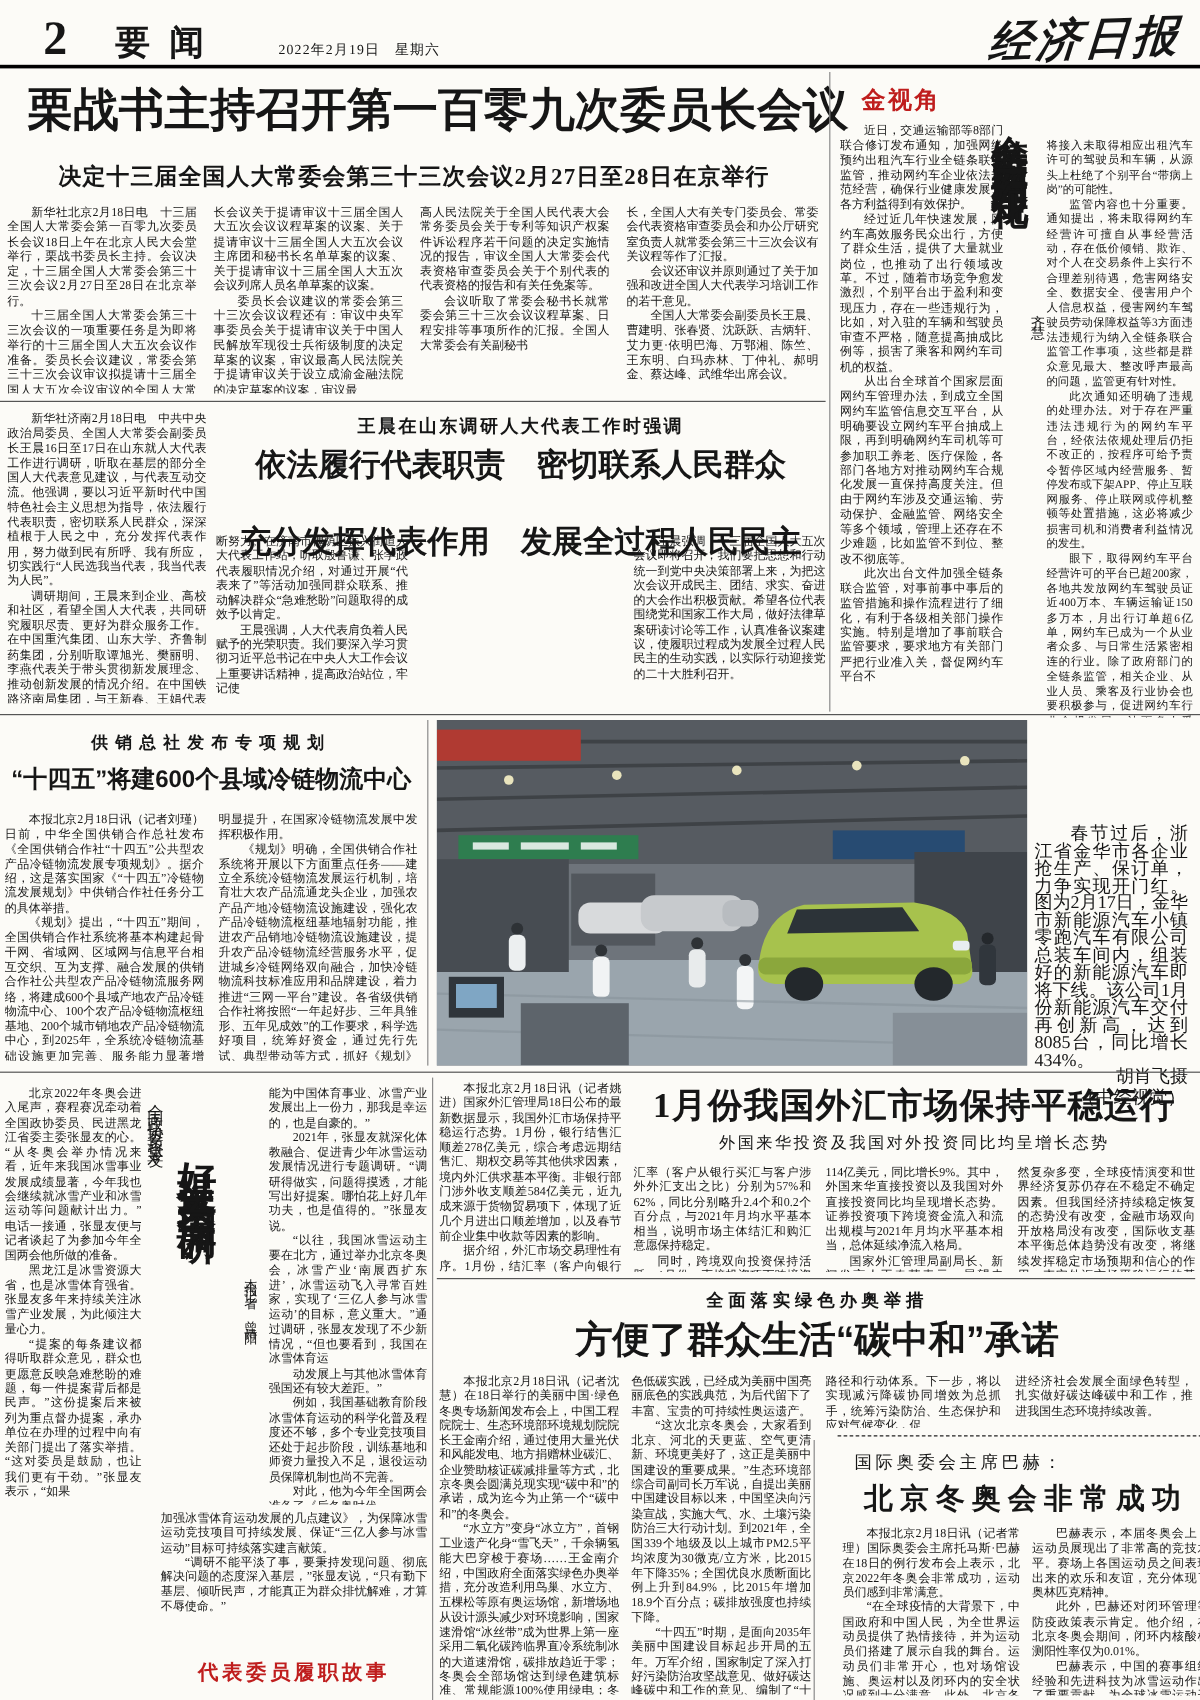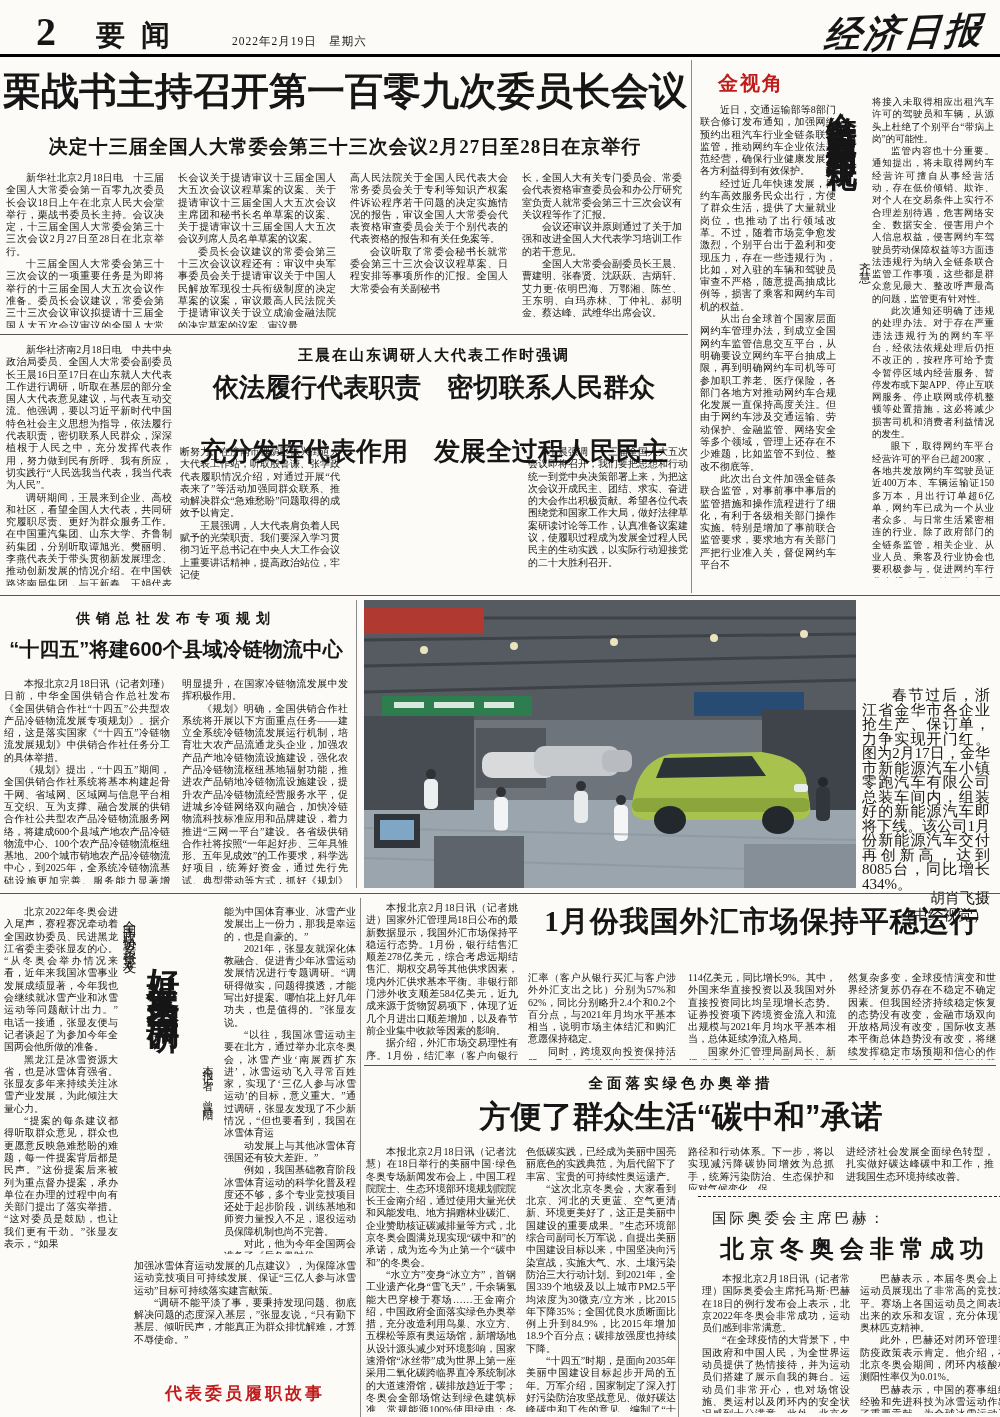--- a/index.html
+++ b/index.html
@@ -35,21 +35,21 @@
 
 <div class="page">
 
   <div class="abs pnum">2</div>
   <div class="abs sect">要闻</div>
   <div class="abs pdate">2022年2月19日　星期六</div>
   <div class="abs masthead">经济日报</div>
   <div class="abs hrule" style="left:0;top:54px;width:1000px;height:3px;"></div>
 
   <section class="abs" style="left:0;top:60px;width:690px;height:273px;">
-    <h1 class="abs hei centered" style="left:0;top:6px;width:690px;margin:0;font-size:38px;font-weight:900;letter-spacing:0;">栗战书主持召开第一百零九次委员长会议</h1>
+    <h1 class="abs hei centered" style="left:0;top:6px;width:690px;margin:0;font-size:38px;font-weight:900;letter-spacing:0;padding-left:20px;">栗战书主持召开第一百零九次委员长会议</h1>
     <h2 class="abs centered" style="left:0;top:74px;width:690px;margin:0;font-size:19px;font-weight:900;letter-spacing:1px;">决定十三届全国人大常委会第三十三次会议2月27日至28日在京举行</h2>
     <div class="abs col" style="left:6px;top:112px;width:158px;height:156px;">
         <p>新华社北京2月18日电　十三届全国人大常委会第一百零九次委员长会议18日上午在北京人民大会堂举行，栗战书委员长主持。会议决定，十三届全国人大常委会第三十三次会议2月27日至28日在北京举行。</p>
         <p>十三届全国人大常委会第三十三次会议的一项重要任务是为即将举行的十三届全国人大五次会议作准备。委员长会议建议，常委会第三十三次会议审议拟提请十三届全国人大五次会议审议的全国人大常委会工作报告稿，审议委员</p>
       </div>
     <div class="abs col cont" style="left:178px;top:112px;width:158px;height:156px;">
         <p>长会议关于提请审议十三届全国人大五次会议议程草案的议案、关于提请审议十三届全国人大五次会议主席团和秘书长名单草案的议案、关于提请审议十三届全国人大五次会议列席人员名单草案的议案。</p>
         <p>委员长会议建议的常委会第三十三次会议议程还有：审议中央军事委员会关于提请审议关于中国人民解放军现役士兵衔级制度的决定草案的议案，审议最高人民法院关于提请审议关于设立成渝金融法院的决定草案的议案，审议最</p>
       </div>
     <div class="abs col cont" style="left:350px;top:112px;width:158px;height:156px;">
@@ -86,21 +86,21 @@
   <section class="abs" style="left:694px;top:60px;width:306px;height:533px;">
     <div class="abs hei red" style="left:24px;top:10px;font-size:20px;font-weight:900;letter-spacing:2px;">金视角</div>
     <div class="abs col" style="left:6px;top:44px;width:136px;height:482px;">
         <p>近日，交通运输部等8部门联合修订发布通知，加强网络预约出租汽车行业全链条联合监管，推动网约车企业依法规范经营，确保行业健康发展、各方利益得到有效保护。</p>
         <p>经过近几年快速发展，网约车高效服务民众出行，方便了群众生活，提供了大量就业岗位，也推动了出行领域改革。不过，随着市场竞争愈发激烈，个别平台出于盈利和变现压力，存在一些违规行为，比如，对入驻的车辆和驾驶员审查不严格，随意提高抽成比例等，损害了乘客和网约车司机的权益。</p>
         <p>从出台全球首个国家层面网约车管理办法，到成立全国网约车监管信息交互平台，从明确要设立网约车平台抽成上限，再到明确网约车司机等可参加职工养老、医疗保险，各部门各地方对推动网约车合规化发展一直保持高度关注。但由于网约车涉及交通运输、劳动保护、金融监管、网络安全等多个领域，管理上还存在不少难题，比如监管不到位、整改不彻底等。</p>
         <p>此次出台文件加强全链条联合监管，对事前事中事后的监管措施和操作流程进行了细化，有利于各级相关部门操作实施。特别是增加了事前联合监管要求，要求地方有关部门严把行业准入关，督促网约车平台不</p>
       </div>
     <div class="abs hei vert" style="left:126px;top:28px;height:460px;font-size:31px;font-weight:900;letter-spacing:4px;left:126px;">全链条监管加速网约车合规化</div>
     <div class="abs vert" style="left:162px;top:192px;font-size:12px;letter-spacing:10px;">齐慧</div>
-    <div class="abs col cont" style="left:178px;top:36px;width:122px;height:482px;font-size:9.5px;">
+    <div class="abs col cont" style="left:178px;top:56px;width:122px;height:482px;font-size:9.5px;">
         <p>将接入未取得相应出租汽车许可的驾驶员和车辆，从源头上杜绝了个别平台“带病上岗”的可能性。</p>
         <p>监管内容也十分重要。通知提出，将未取得网约车经营许可擅自从事经营活动，存在低价倾销、欺诈、对个人在交易条件上实行不合理差别待遇，危害网络安全、数据安全、侵害用户个人信息权益，侵害网约车驾驶员劳动保障权益等3方面违法违规行为纳入全链条联合监管工作事项，这些都是群众意见最大、整改呼声最高的问题，监管更有针对性。</p>
         <p>此次通知还明确了违规的处理办法。对于存在严重违法违规行为的网约车平台，经依法依规处理后仍拒不改正的，按程序可给予责令暂停区域内经营服务、暂停发布或下架APP、停止互联网服务、停止联网或停机整顿等处置措施，这必将减少损害司机和消费者利益情况的发生。</p>
         <p>眼下，取得网约车平台经营许可的平台已超200家，各地共发放网约车驾驶员证近400万本、车辆运输证150多万本，月出行订单超6亿单，网约车已成为一个从业者众多、与日常生活紧密相连的行业。除了政府部门的全链条监管，相关企业、从业人员、乘客及行业协会也要积极参与，促进网约车行业合规发展，让更多人受益。</p>
       </div>
   </section>
 
   <section class="abs" style="left:0;top:600px;width:352px;height:290px;">
     <div class="abs kicker" style="left:0;top:10px;width:352px;font-size:14px;font-weight:bold;letter-spacing:6px;">供销总社发布专项规划</div>
     <div class="abs hei centered" style="left:0;top:36px;width:352px;font-size:20px;font-weight:900;">“十四五”将建600个县域冷链物流中心</div>
@@ -220,20 +220,21 @@
     <div class="abs hei red tagred" style="left:134px;top:484px;width:222px;">代表委员履职故事</div>
   </section>
   <div class="abs vline" style="left:360px;top:898px;height:519px;"></div>
 
   <section class="abs" style="left:366px;top:898px;width:630px;height:166px;">
     <div class="abs col" style="left:0;top:4px;width:152px;height:158px;">
         <p>本报北京2月18日讯（记者姚进）国家外汇管理局18日公布的最新数据显示，我国外汇市场保持平稳运行态势。1月份，银行结售汇顺差278亿美元，综合考虑远期结售汇、期权交易等其他供求因素，境内外汇供求基本平衡。非银行部门涉外收支顺差584亿美元，近九成来源于货物贸易项下，体现了近几个月进出口顺差增加，以及春节前企业集中收款等因素的影响。</p>
         <p>据介绍，外汇市场交易理性有序。1月份，结汇率（客户向银行卖出外汇与客户涉外外汇收入之比）和售</p>
       </div>
     <div class="abs centered" style="left:162px;top:4px;width:468px;font-size:29px;font-weight:900;letter-spacing:1px;">1月份我国外汇市场保持平稳运行</div>
+    <div class="abs centered" style="left:162px;top:46px;width:468px;font-size:13.5px;letter-spacing:2px;">外国来华投资及我国对外投资同比均呈增长态势</div>
     <div class="abs col cont" style="left:162px;top:74px;width:148px;height:88px;">
         <p>汇率（客户从银行买汇与客户涉外外汇支出之比）分别为57%和62%，同比分别略升2.4个和0.2个百分点，与2021年月均水平基本相当，说明市场主体结汇和购汇意愿保持稳定。</p>
         <p>同时，跨境双向投资保持活跃。1月份，直接投资项下跨境资金净流入</p>
       </div>
     <div class="abs col cont" style="left:322px;top:74px;width:148px;height:88px;">
         <p>114亿美元，同比增长9%。其中，外国来华直接投资以及我国对外直接投资同比均呈现增长态势。证券投资项下跨境资金流入和流出规模与2021年月均水平基本相当，总体延续净流入格局。</p>
         <p>国家外汇管理局副局长、新闻发言人王春英表示，展望未来，外部环境依</p>
       </div>
     <div class="abs col cont" style="left:482px;top:74px;width:148px;height:88px;">
         <p>然复杂多变，全球疫情演变和世界经济复苏仍存在不稳定不确定因素。但我国经济持续稳定恢复的态势没有改变，金融市场双向开放格局没有改变，国际收支基本平衡总体趋势没有改变，将继续发挥稳定市场预期和信心的作用，夯实外汇市场平稳运行的基础。</p>

